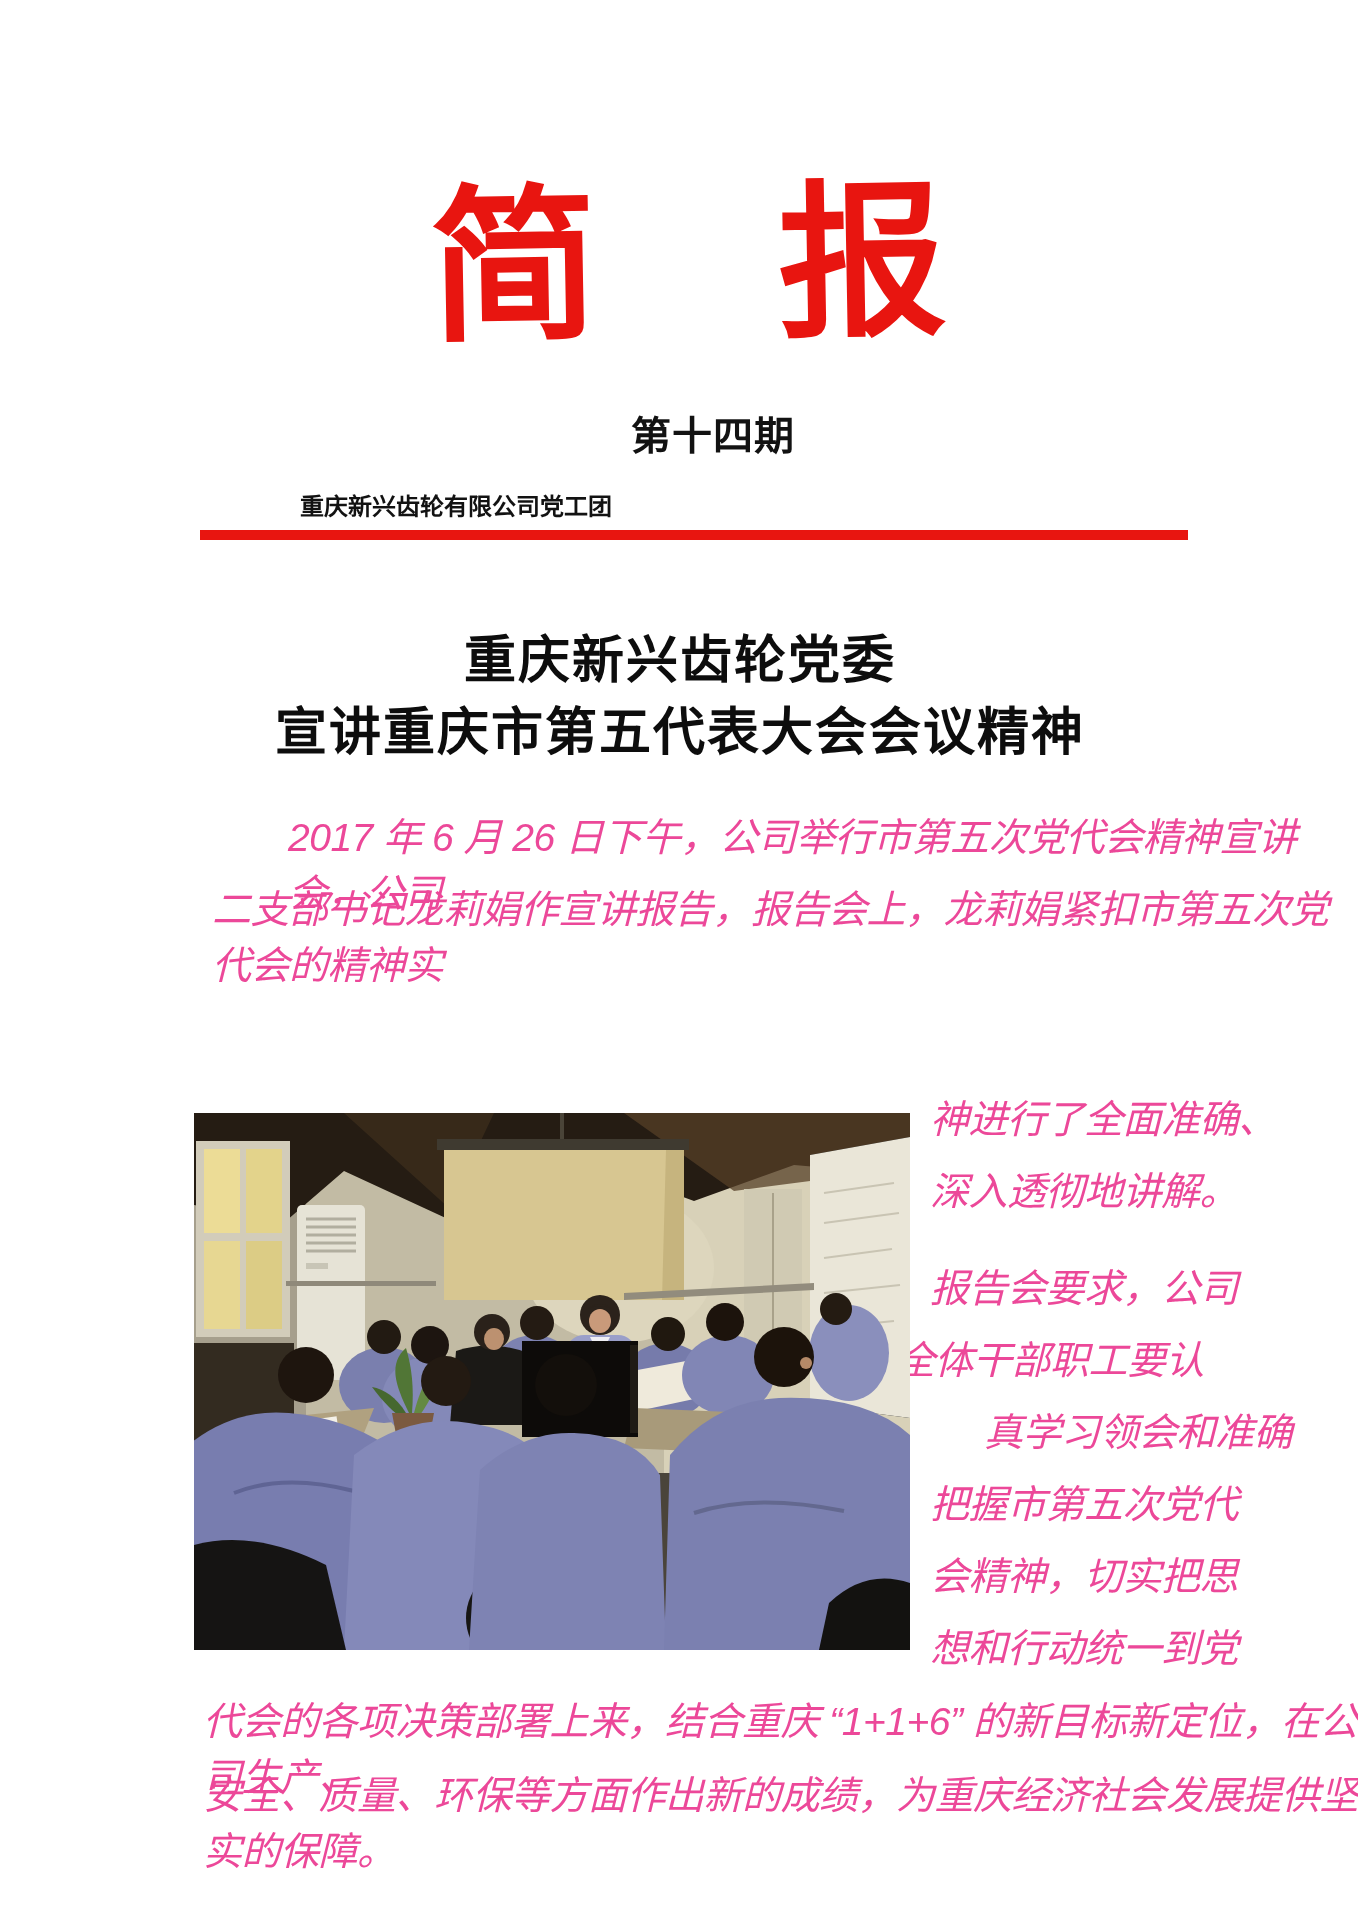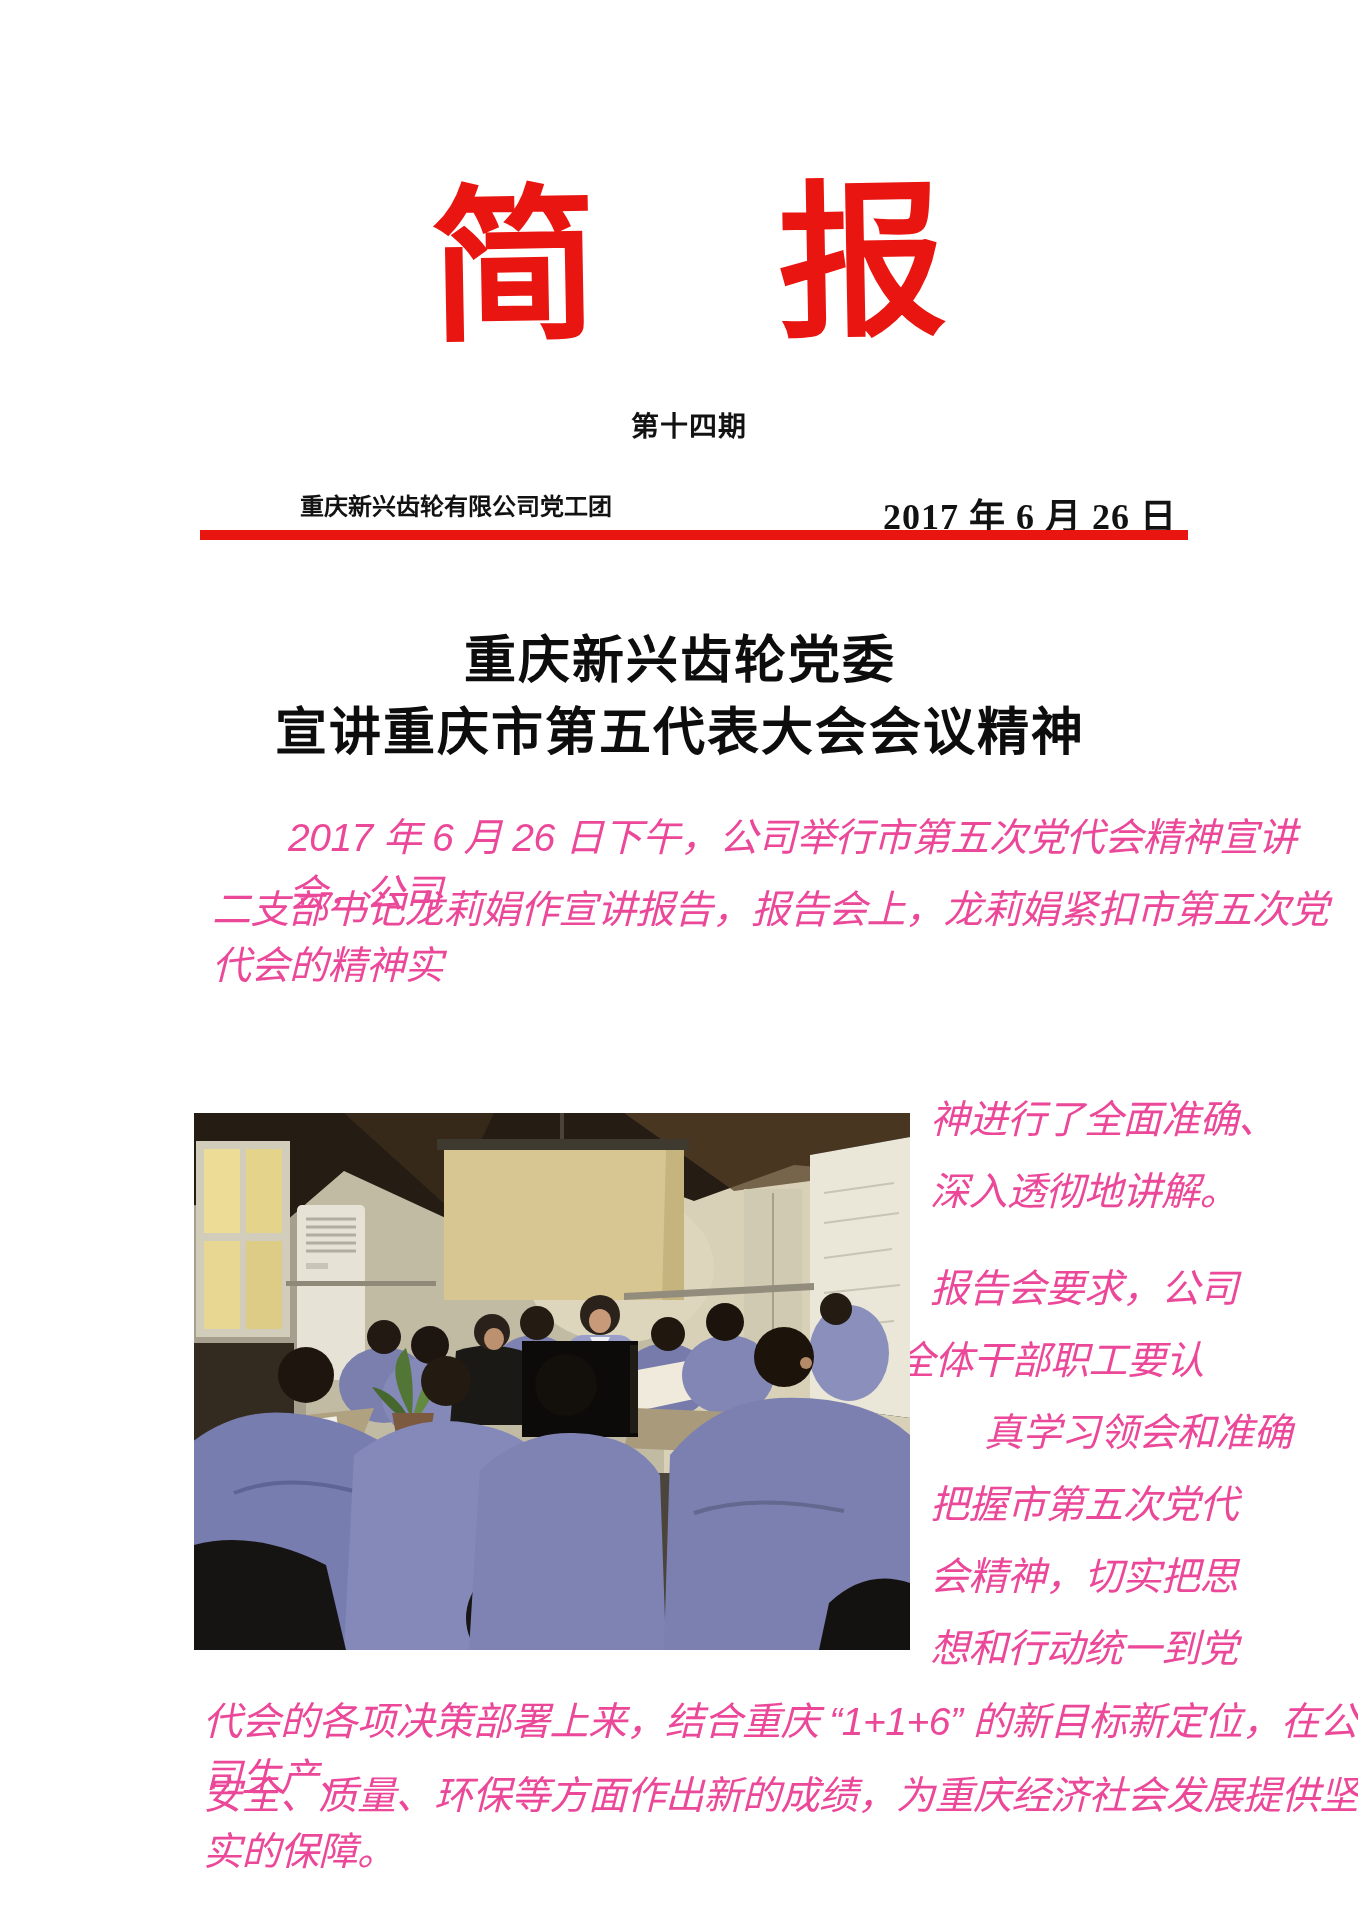--- a/index.html
+++ b/index.html
@@ -16,21 +16,21 @@
   
   .mast-char{
     position:absolute;
     font-size:168px;line-height:1;
     font-weight:800;
     color:#e81510;
     font-family:"DejaVu Serif","Liberation Serif",serif;
     transform:rotate(-1deg);
   }
   .issue{
-    font-size:28px;font-weight:700;letter-spacing:1px;
+    font-size:40px;font-weight:700;letter-spacing:1px;
   }
   .publisher{
     font-size:24px;font-weight:700;
     font-family:"Liberation Serif","DejaVu Serif",serif;
   }
   .pubdate{
     font-size:36px;font-weight:600;
     font-family:"Liberation Serif","DejaVu Serif",serif;
     letter-spacing:1px;
   }
@@ -63,21 +63,20 @@
 <div class="page">
 
   <div>
     <span class="mast-char" style="left:430px;top:182px;">简</span>
     <span class="mast-char" style="left:778px;top:178px;">报</span>
   </div>
 
   <div class="abs issue" style="left:631px;top:404px;">第十四期</div>
 
   <div class="abs publisher" style="left:300px;top:487px;">重庆新兴齿轮有限公司党工团</div>
-  <div class="abs pubdate" style="left:883px;top:487px;">2017 年 6 月 26 日</div>
 
   <div class="red-rule"></div>
 
   <div class="headline" style="top:618px;">重庆新兴齿轮党委</div>
   <div class="headline" style="top:690px;">宣讲重庆市第五代表大会会议精神</div>
 
   <div class="bodyline" style="left:288px;top:806px;">2017 年 6 月 26 日下午，公司举行市第五次党代会精神宣讲会，公司</div>
   <div class="bodyline" style="left:212px;top:878px;">二支部书记龙莉娟作宣讲报告，报告会上，龙莉娟紧扣市第五次党代会的精神实</div>
 
   <div class="bodyline" style="left:930px;top:1088px;">神进行了全面准确、</div>

